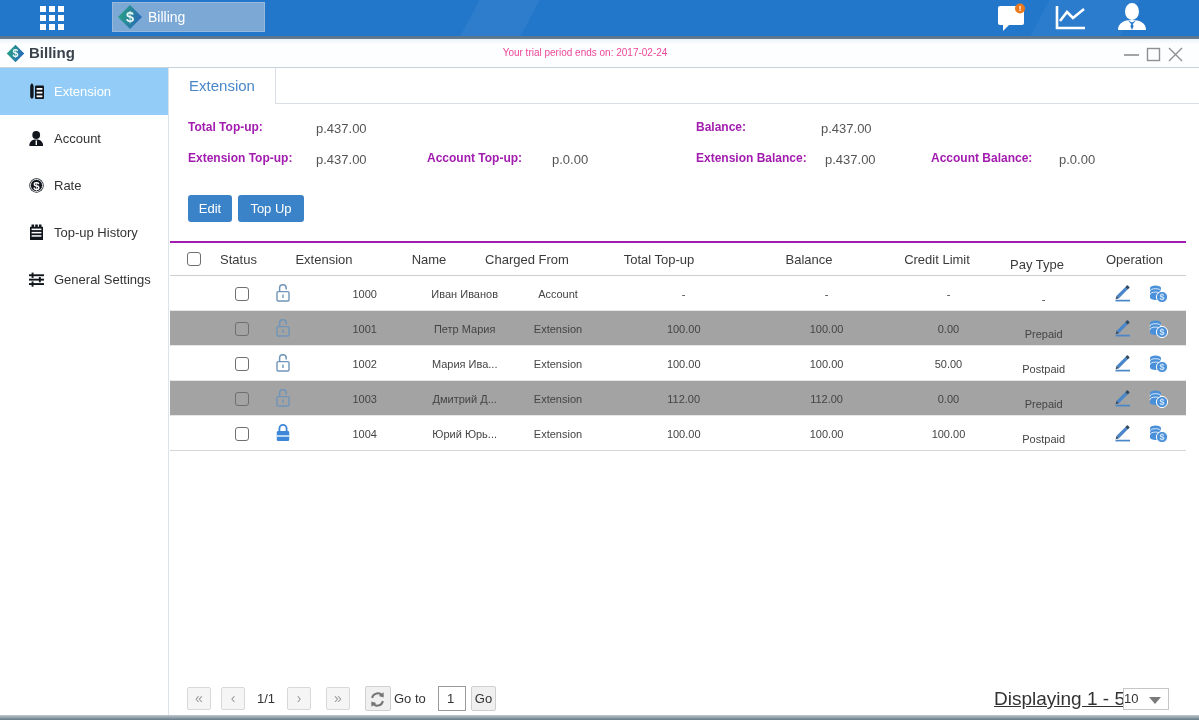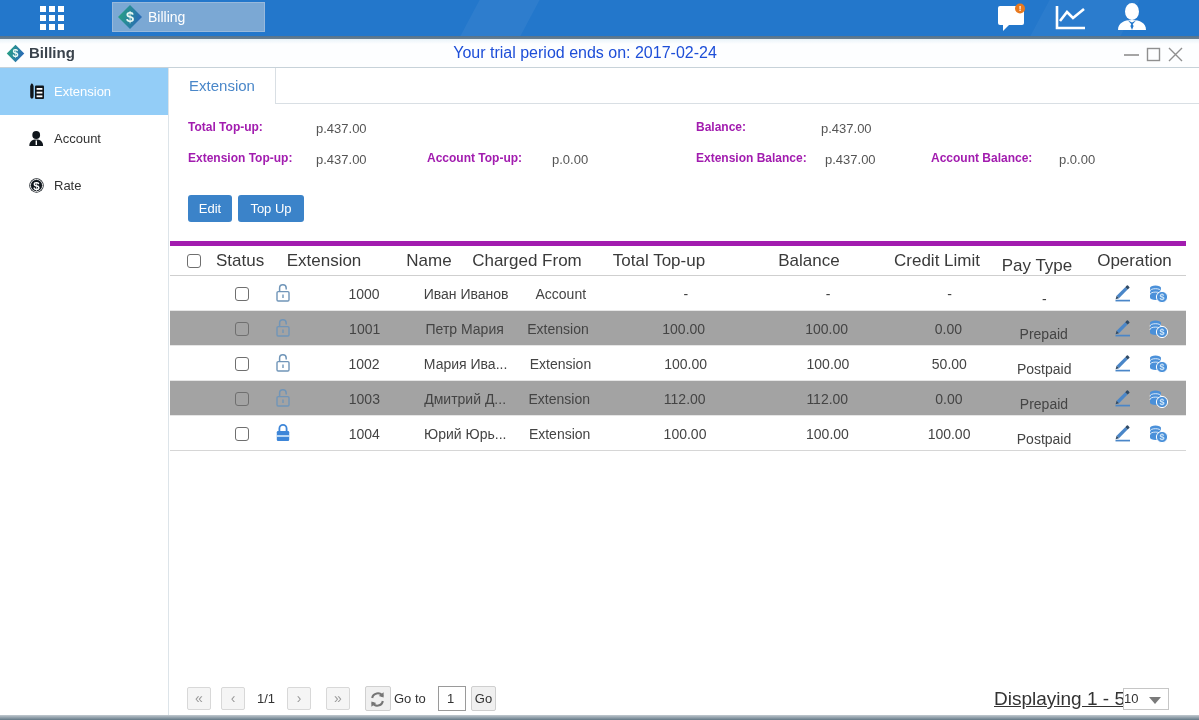--- a/index.html
+++ b/index.html
@@ -10,43 +10,43 @@
 #topbar { position:absolute; left:0; top:0; width:1199px; height:36px; background:#2377cb; }
 #strip { position:absolute; left:0; top:36px; width:1199px; height:3px; background:linear-gradient(to bottom,#53738f,#6a8090); }
 #gridicon { position:absolute; left:40px; top:6px; width:24px; height:24px; }
 #gridicon div { position:absolute; width:6px; height:6px; background:#fff; }
 #apptab { position:absolute; left:112px; top:2px; width:153px; height:30px; background:#7ba8d4; border:1px solid #98b9dc; }
 #apptab .txt { position:absolute; left:35px; top:0; line-height:28px; color:#fff; font-size:14px; }
 
 
 #titlebar { position:absolute; left:0; top:39px; width:1199px; height:29px; background:linear-gradient(to bottom,#e9f3f9,#fdfeff 18%,#fdfeff); border-bottom:1px solid #c7d2d9; }
 #title { position:absolute; left:29px; top:39px; line-height:28px; font-size:15px; font-weight:bold; color:#3a434c; }
-#trial { position:absolute; left:585px; top:39px; transform:translateX(-50%); line-height:28px; font-size:16px; color:#1d4ed8; white-space:nowrap; }
+#trial { position:absolute; left:585px; top:39px; transform:translateX(-50%); line-height:28px; font-size:10px; color:#ec4899; white-space:nowrap; }
 
 
 #sidebar { position:absolute; left:0; top:68px; width:168px; height:648px; background:#fff; }
 .sitem { height:47px; display:flex; align-items:center; padding-left:28px; font-size:13px; color:#333; }
 .sitem svg { margin-right:9px; flex:none; }
 .sitem.sel { background:#93cdf7; color:#fff; }
 
 
 #content { position:absolute; left:168px; top:68px; width:1031px; height:648px; background:#fff; border-left:1px solid #dde4e9; }
 #tab { position:absolute; left:0; top:0; width:107px; height:36px; background:#fff; border-right:1px solid #d9dfe4; color:#4a87c9; font-size:15px; text-align:center; line-height:35px; }
 #tabline { position:absolute; left:107px; right:0; top:35px; height:1px; background:#d9dfe4; }
 
 .lbl { position:absolute; font-size:12px; font-weight:bold; color:#a21caf; white-space:nowrap; }
 .val { position:absolute; font-size:13px; color:#555; white-space:nowrap; }
 
 .btn { position:absolute; top:127px; height:27px; background:#3b83c9; color:#fff; font-size:13px; border-radius:3px; text-align:center; line-height:27px; }
 
 
 #tbl { position:absolute; left:1px; top:173px; width:1016px; }
 .trow { display:flex; align-items:center; }
-#thead { height:35px; border-top:5px solid #a21caf; border-bottom:1px solid #cfcfcf; font-size:17px; color:#3a3a3a; }
-.drow { height:35px; padding-top:1px; border-bottom:1px solid #e6e6e6; font-size:14px; color:#444;padding-left:48px; }
+#thead { height:35px; border-top:2px solid #a21caf; border-bottom:1px solid #cfcfcf; font-size:13px; color:#3a3a3a; }
+.drow { height:35px; padding-top:1px; border-bottom:1px solid #e6e6e6; font-size:11px; color:#444;padding-left:48px; }
 .drow.alt { background:#a3a3a3; }
 .drow.last { border-bottom:1px solid #d6d6d6; }
 .c1{width:46px;} .c2{width:45px;} .c3{width:126px;} .c4{width:84px;} .c5{width:112px;}
 .c6{width:152px;} .c7{width:148px;} .c8{width:108px;} .c9{width:92px;margin-top:10px;} .c10{width:103px;}
 .cc { text-align:center; white-space:nowrap; }
 .cbx { width:14px; height:14px; border:1.5px solid #6f6f6f; border-radius:3px; margin-left:17px; }
 .opcell { display:flex; justify-content:center; align-items:center; gap:18px; padding-left:9px; }
 
 
 .pbtn { position:absolute; top:619px; width:24px; height:23px; background:#f5f5f5; border:1px solid #d8d8d8; border-radius:2px; color:#9a9a9a; text-align:center; font-size:14px; line-height:20px; }
@@ -184,20 +184,43 @@
     Account
   </div>
   <div class="sitem">
     <svg width="17" height="17" viewBox="0 0 17 17">
       <circle cx="8.5" cy="8.5" r="7.2" fill="#10161c"></circle>
       <circle cx="8.5" cy="8.5" r="6.1" fill="none" stroke="#fff" stroke-width="0.9"></circle>
       <text x="8.5" y="12.6" font-size="11.5" font-weight="bold" fill="#fff" text-anchor="middle" font-family="Liberation Sans">$</text>
     </svg>
     Rate
   </div>
+  <div class="sitem">
+    <svg width="17" height="17" viewBox="0 0 17 17">
+      <rect x="2" y="2.8" width="13" height="13.2" fill="#10161c"></rect>
+      <rect x="3.5" y="0.5" width="2.6" height="3.5" fill="#10161c"></rect>
+      <rect x="7.2" y="0.5" width="2.6" height="3.5" fill="#10161c"></rect>
+      <rect x="10.9" y="0.5" width="2.6" height="3.5" fill="#10161c"></rect>
+      <rect x="3.6" y="4.6" width="9.8" height="1.5" fill="#fff"></rect>
+      <rect x="3.6" y="7.9" width="9.8" height="1.5" fill="#fff"></rect>
+      <rect x="3.6" y="11.2" width="9.8" height="1.5" fill="#fff"></rect>
+    </svg>
+    Top-up History
+  </div>
+  <div class="sitem">
+    <svg width="17" height="17" viewBox="0 0 17 17">
+      <rect x="1" y="3.3" width="15" height="1.9" fill="#10161c"></rect>
+      <rect x="1" y="7.7" width="15" height="1.9" fill="#10161c"></rect>
+      <rect x="1" y="12.1" width="15" height="1.9" fill="#10161c"></rect>
+      <rect x="3.6" y="1.6" width="1.9" height="5.3" fill="#10161c"></rect>
+      <rect x="10.9" y="6" width="1.9" height="5.3" fill="#10161c"></rect>
+      <rect x="3.6" y="10.4" width="1.9" height="5.3" fill="#10161c"></rect>
+    </svg>
+    General Settings
+  </div>
 </div>
 
 <div id="content">
   <div id="tabline"></div>
   <div id="tab">Extension</div>
 
   <div class="lbl" style="left:19px;top:52px">Total Top-up:</div>
   <div class="val" style="left:147px;top:53px">p.437.00</div>
   <div class="lbl" style="left:527px;top:52px">Balance:</div>
   <div class="val" style="left:652px;top:53px">p.437.00</div>

